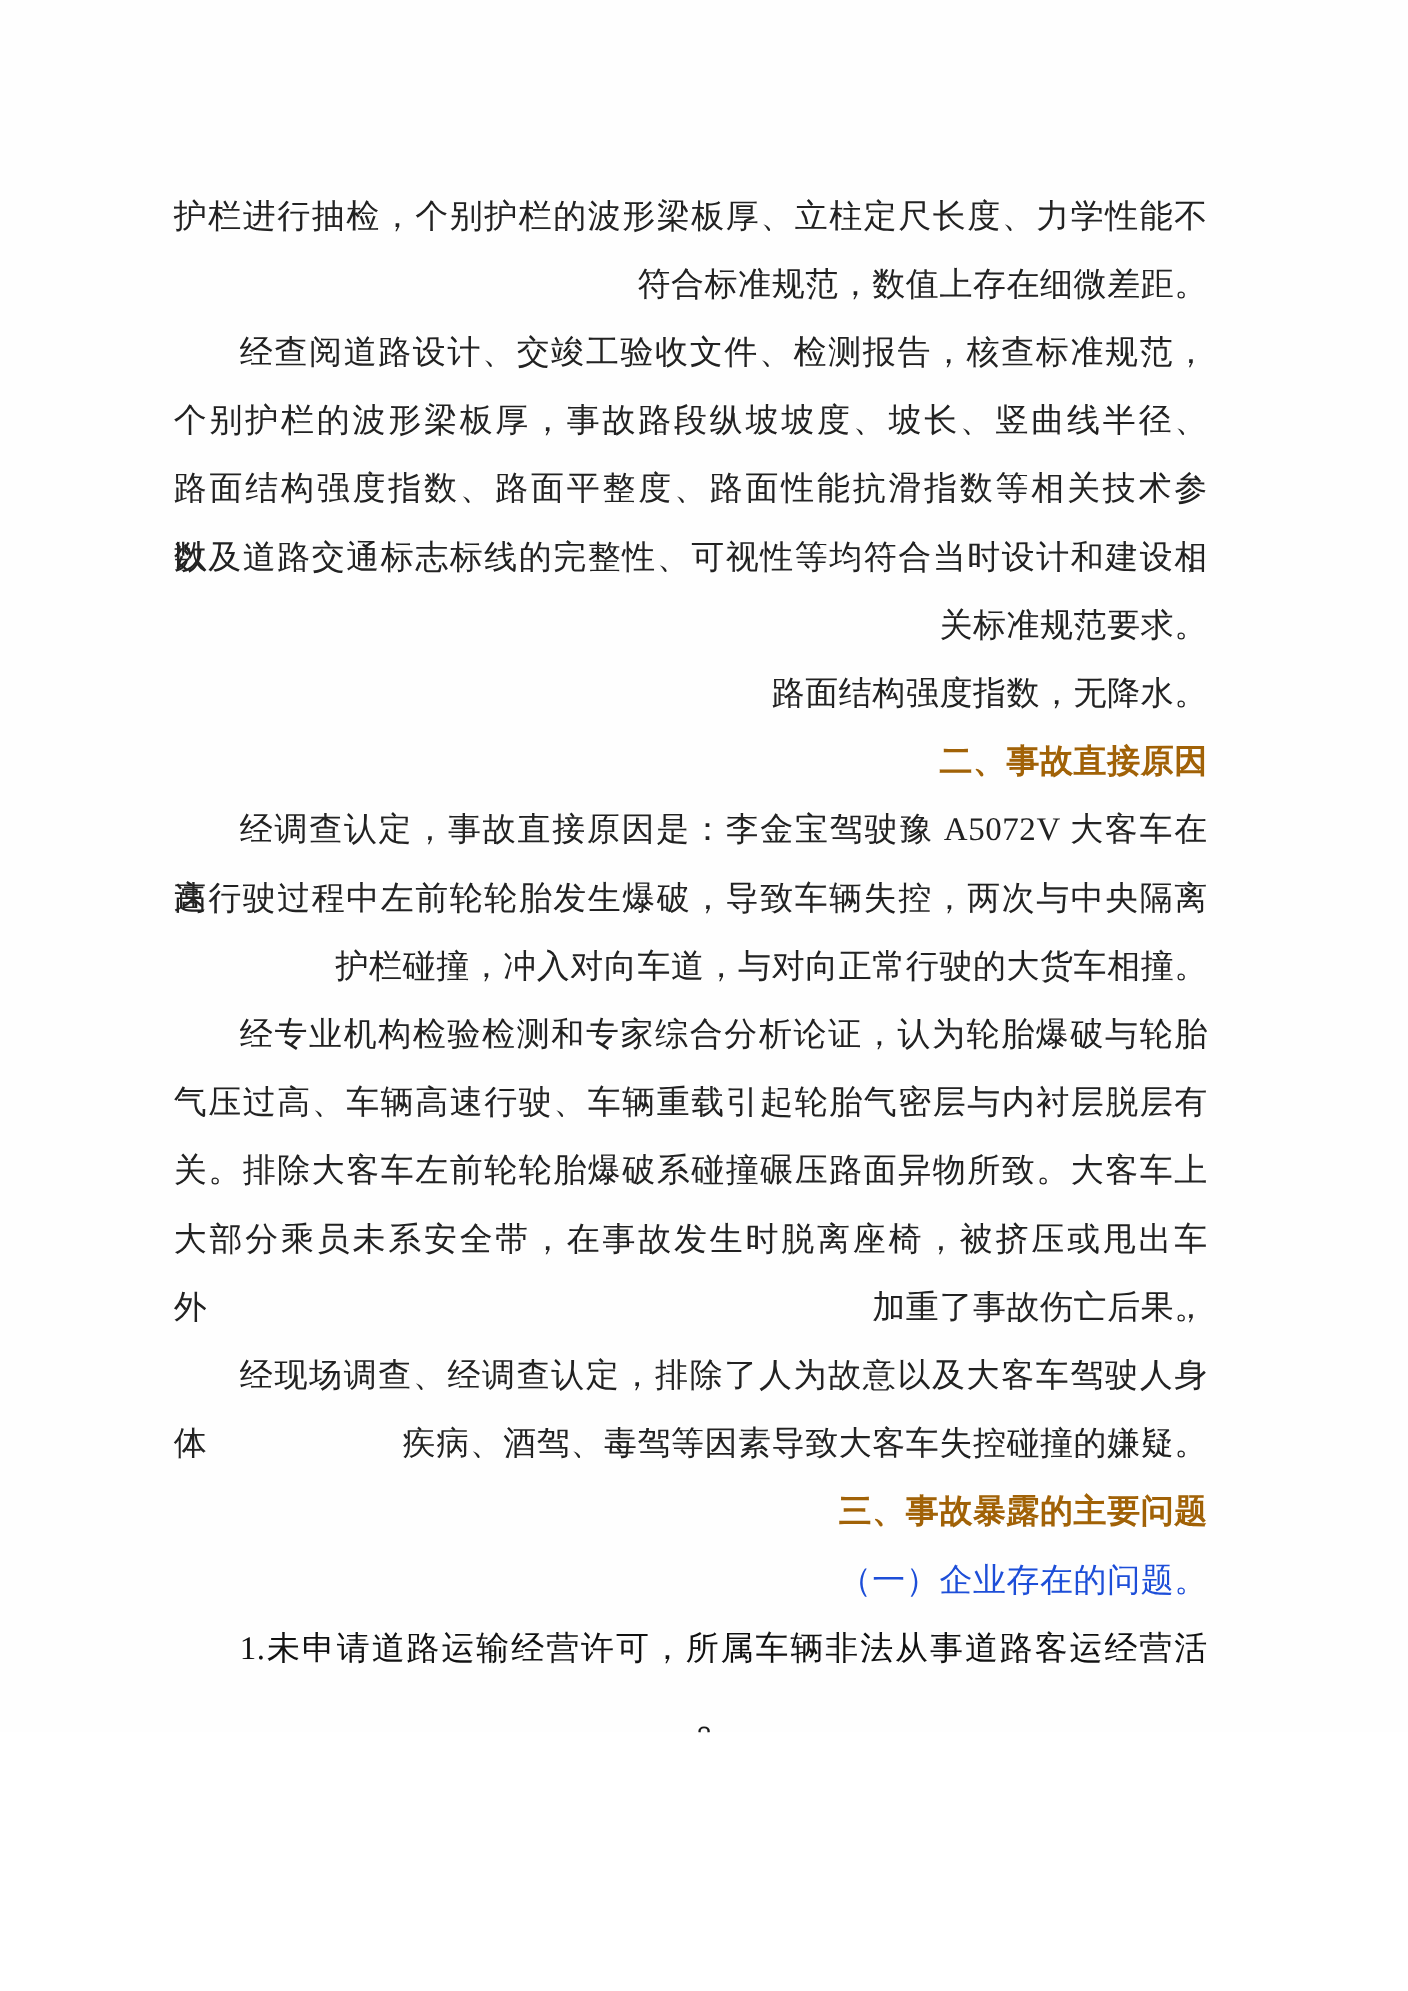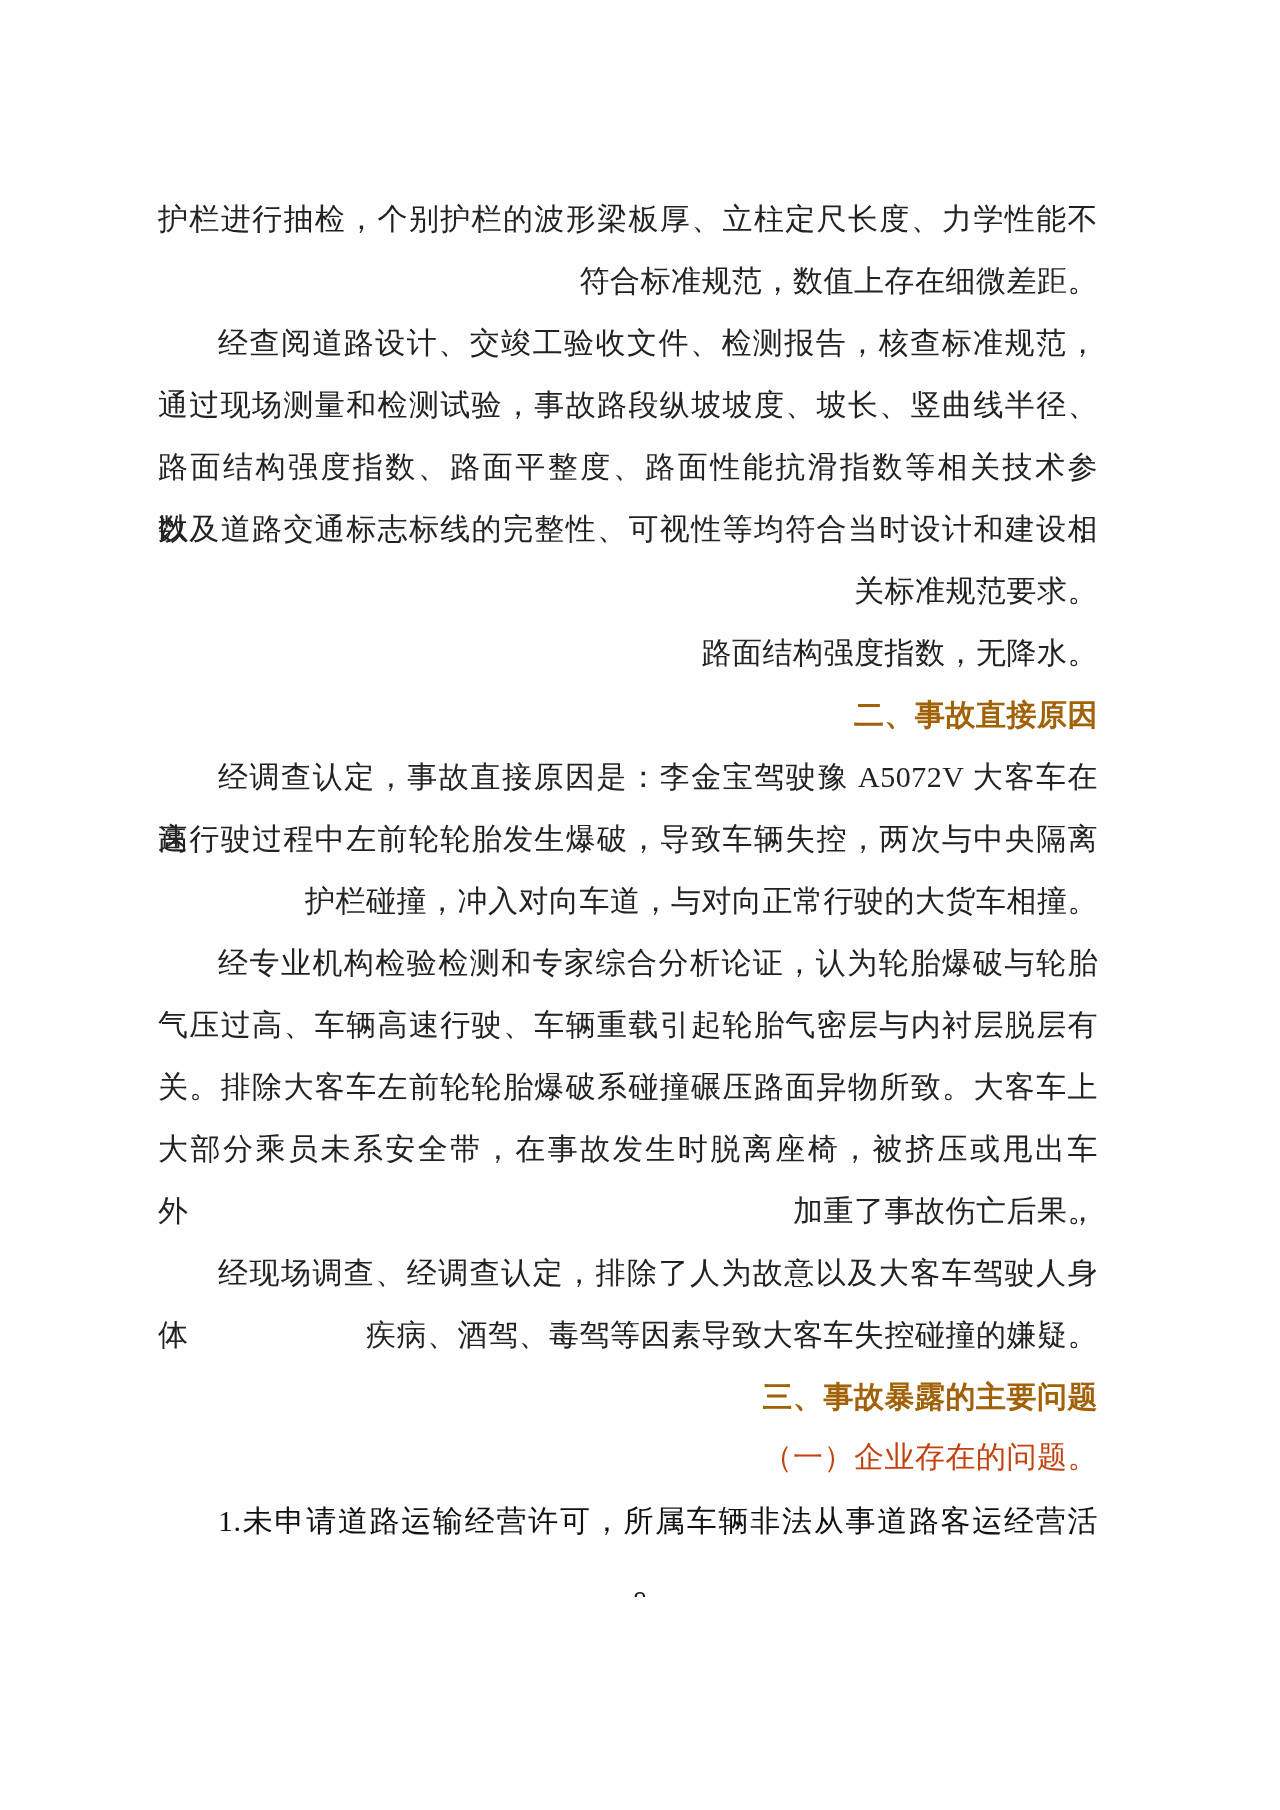--- a/index.html
+++ b/index.html
@@ -8,21 +8,20 @@
     background: #ffffff;
   }
   .page {
     position: relative;
     width: 1280px;
     height: 1575px;
     background: #fefefe;
     overflow: hidden;
     font-family: "Liberation Serif", serif;
     color: #1f1f1f;
-    margin-top: 22px;
   }
   .text-area {
     position: absolute;
     top: 166px;
     left: 158px;
     width: 940px;
   }
   .line {
     font-size: 30px;
     line-height: 62px;
@@ -40,22 +39,22 @@
   }
   .line.indent {
     text-indent: 2em;
   }
   .line.heading {
     font-family: "Liberation Sans", sans-serif;
     font-weight: 700;
     color: #a16207;
   }
   .line.kaiti {
-    font-family: Liberation Mono, monospace;
-    color: #c2410c;
+    font-family: Liberation Serif, serif;
+    color: #1d4ed8;
   }
   .line.bold {
     font-weight: 400;
     color: #111111;
   }
   .page-number {
     position: absolute;
     top: 1565px;
     left: 0;
     width: 1280px;
@@ -66,21 +65,21 @@
   }
 </style>
 </head>
 <body>
 
 <div class="page">
   <div class="text-area" id="text-area">
       <div class="line body fill">护栏进行抽检，个别护栏的波形梁板厚、立柱定尺长度、力学性能不</div>
       <div class="line body">符合标准规范，数值上存在细微差距。</div>
       <div class="line body indent fill">经查阅道路设计、交竣工验收文件、检测报告，核查标准规范，</div>
-      <div class="line body fill">通过现场测量和检测试验，事故路段纵坡坡度、坡长、竖曲线半径、</div>
+      <div class="line body fill">个别护栏的波形梁板厚，事故路段纵坡坡度、坡长、竖曲线半径、</div>
       <div class="line body fill">路面结构强度指数、路面平整度、路面性能抗滑指数等相关技术参数，</div>
       <div class="line body fill">以及道路交通标志标线的完整性、可视性等均符合当时设计和建设相</div>
       <div class="line body">关标准规范要求。</div>
       <div class="line body indent">路面结构强度指数，无降水。</div>
       <div class="line heading indent">二、事故直接原因</div>
       <div class="line body indent fill">经调查认定，事故直接原因是：李金宝驾驶豫 A5072V 大客车在高</div>
       <div class="line body fill">速行驶过程中左前轮轮胎发生爆破，导致车辆失控，两次与中央隔离</div>
       <div class="line body">护栏碰撞，冲入对向车道，与对向正常行驶的大货车相撞。</div>
       <div class="line body indent fill">经专业机构检验检测和专家综合分析论证，认为轮胎爆破与轮胎</div>
       <div class="line body fill">气压过高、车辆高速行驶、车辆重载引起轮胎气密层与内衬层脱层有</div>

